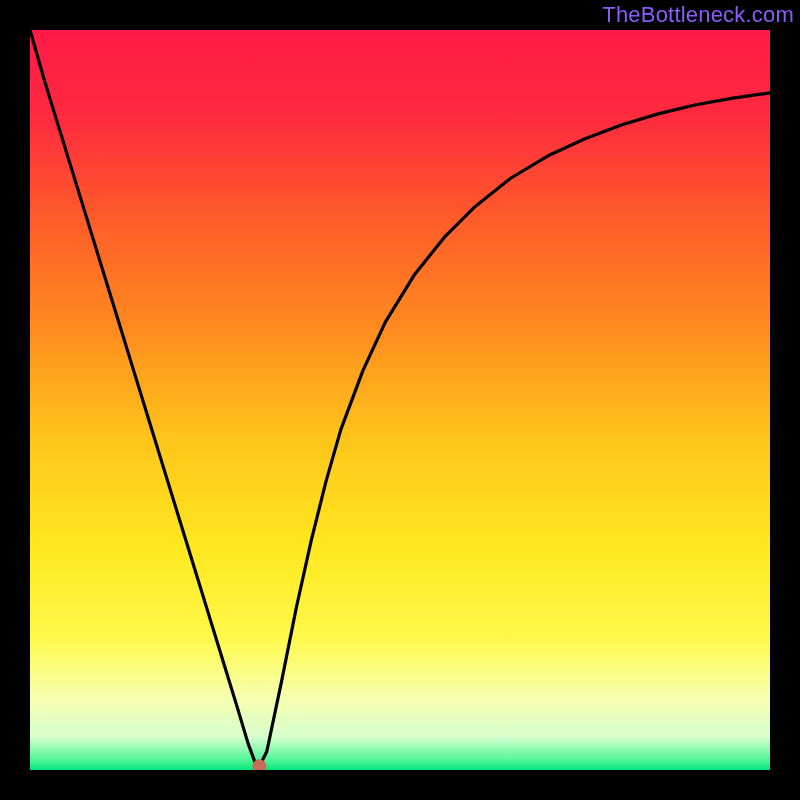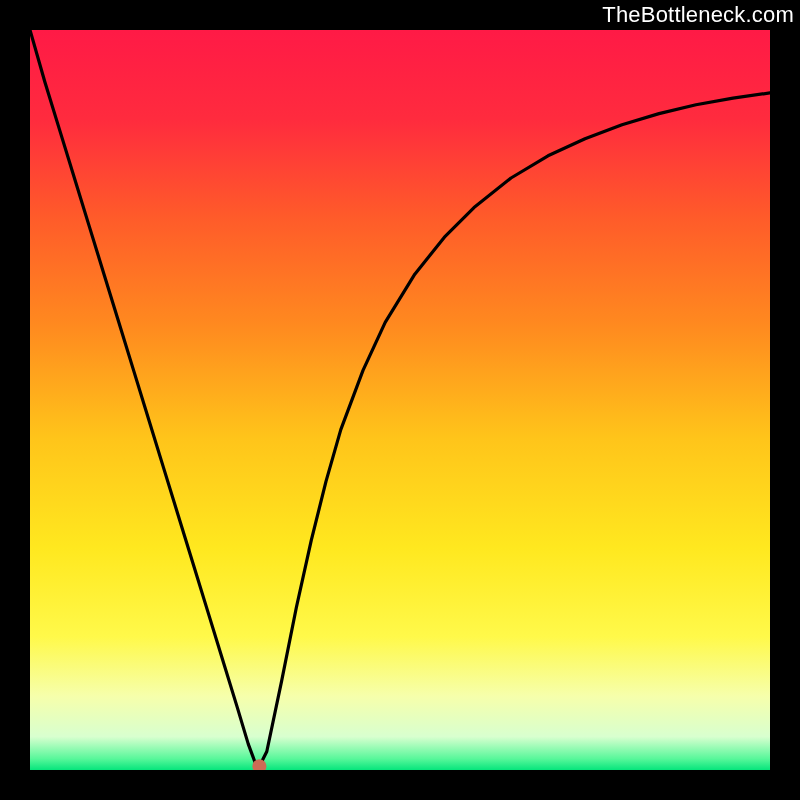--- a/index.html
+++ b/index.html
@@ -23,21 +23,21 @@
     position: absolute;
     left: 0;
     top: 0;
     width: 740px;
     height: 740px;
   }
   .watermark {
     position: absolute;
     top: 2px;
     right: 6px;
-    color: #ffffff;
+    color: #8b5cf6;
     font-size: 22px;
     font-weight: 500;
     letter-spacing: 0.2px;
   }
   svg { display:block; }
 </style>
 </head>
 <body>
 
 <div class="watermark">TheBottleneck.com</div>

